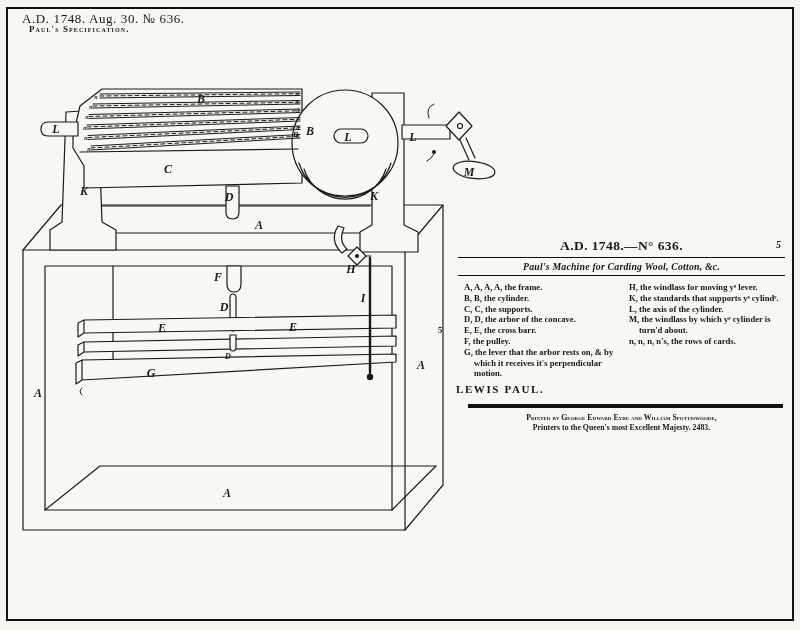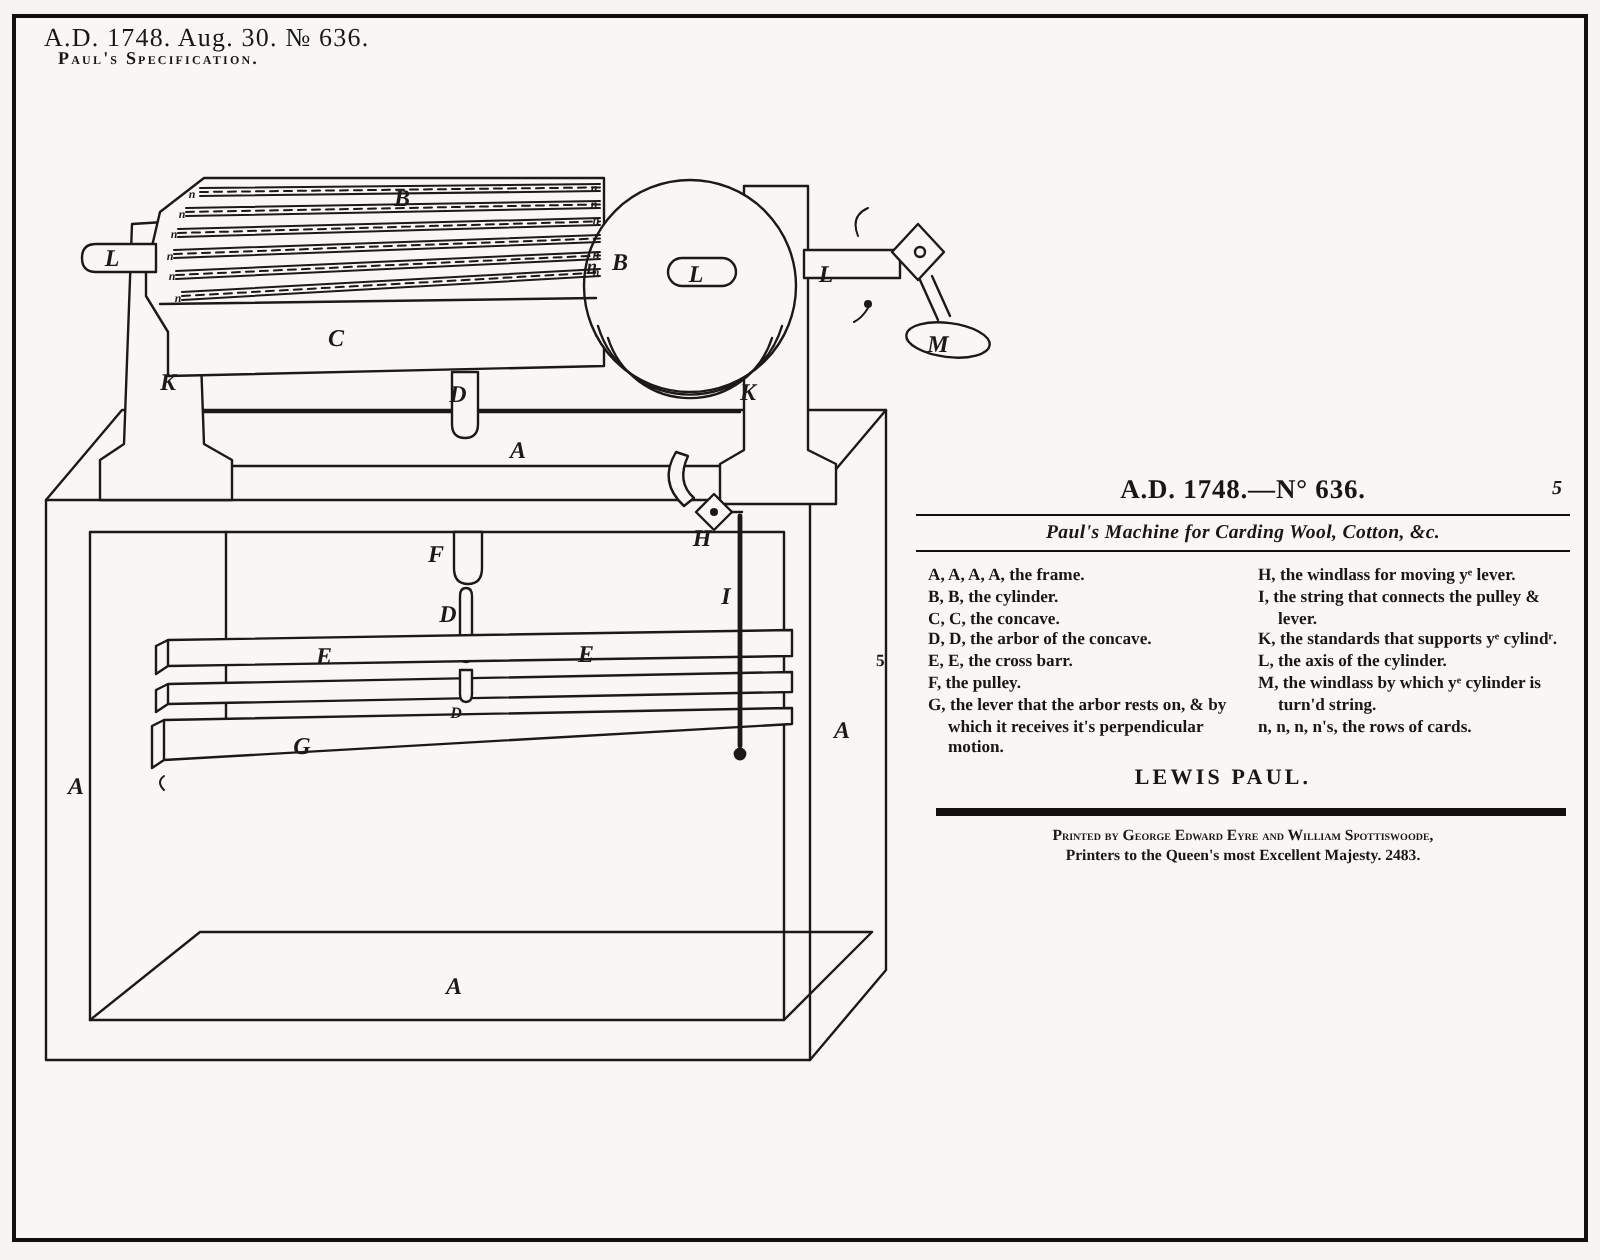--- a/index.html
+++ b/index.html
@@ -25,21 +25,21 @@
   .heading{font-size:13.5px;font-weight:bold;letter-spacing:0.4px;}
   .pageno{position:absolute;right:6px;top:3px;font-size:10px;font-weight:bold;font-style:italic;}
   .rule{border-bottom:1.5px solid #121110;margin:3px 2px 0 2px;}
   .subtitle{font-size:9.8px;font-style:italic;font-weight:600;text-align:center;margin-top:3px;letter-spacing:0.2px;}
   .cols{display:flex;margin-top:6px;padding-left:8px;}
   .col{font-size:8.6px;font-weight:bold;line-height:10.8px;}
   .col.left{width:158px;margin-right:7px;}
   .col.right{width:158px;}
   .li{padding-left:10px;text-indent:-10px;position:relative;}
   .linenum{position:absolute;left:-16px;top:0;font-weight:bold;}
-  .signature{text-align:center;padding-right:20px;font-size:11px;font-weight:bold;letter-spacing:1.6px;margin-top:4px;}
+  .signature{text-align:left;padding-right:20px;font-size:11px;font-weight:bold;letter-spacing:1.6px;margin-top:4px;}
   .thick-rule{height:3.5px;background:#121110;margin:9px 4px 5px 12px;}
   .imprint{text-align:center;line-height:10px;margin-top:2px;}
   .imprint .i1{font-size:9px;font-weight:bold;letter-spacing:1.2px;}
   .imprint .i2{font-size:7.8px;font-weight:bold;font-variant:small-caps;}
   .imprint .i3{font-size:7.8px;font-weight:bold;}
 </style>
 </head>
 <body>
 
 <div class="page-border"></div>
@@ -160,32 +160,31 @@
     <span class="heading">A.D. 1748.—N° 636.</span>
     <span class="pageno">5</span>
   </div>
   <div class="rule"></div>
   <div class="subtitle">Paul's Machine for Carding Wool, Cotton, &amp;c.</div>
   <div class="rule"></div>
   <div class="cols">
     <div class="col left">
         <div class="li"><span>A, A, A, A, </span><span>the frame.</span></div>
         <div class="li"><span>B, B, </span><span>the cylinder.</span></div>
-        <div class="li"><span>C, C, </span><span>the concave.</span></div>
+        <div class="li"><span>C, C, </span><span>the supports.</span></div>
         <div class="li"><span>D, D, </span><span>the arbor of the concave.</span></div>
         <div class="li"><span class="linenum">5</span><span>E, E, </span><span>the cross barr.</span></div>
         <div class="li"><span>F, </span><span>the pulley.</span></div>
         <div class="li"><span>G, </span><span>the lever that the arbor rests on, &amp; by which it receives it's perpendicular motion.</span></div>
       </div>
     <div class="col right">
         <div class="li"><span>H, </span><span>the windlass for moving yᵉ lever.</span></div>
-        <div class="li"><span>I, </span><span>the string that connects the pulley &amp; lever.</span></div>
         <div class="li"><span>K, </span><span>the standards that supports yᵉ cylindʳ.</span></div>
         <div class="li"><span>L, </span><span>the axis of the cylinder.</span></div>
-        <div class="li"><span>M, </span><span>the windlass by which yᵉ cylinder is turn'd string.</span></div>
+        <div class="li"><span>M, </span><span>the windlass by which yᵉ cylinder is turn'd about.</span></div>
         <div class="li"><span>n, n, n, n's, </span><span>the rows of cards.</span></div>
       </div>
   </div>
   <div class="signature">LEWIS PAUL.</div>
   <div class="thick-rule"></div>
   <div class="imprint">
     <div class="i2">Printed by George Edward Eyre and William Spottiswoode,</div>
     <div class="i3">Printers to the Queen's most Excellent Majesty.   2483.</div>
   </div>
 </div>

